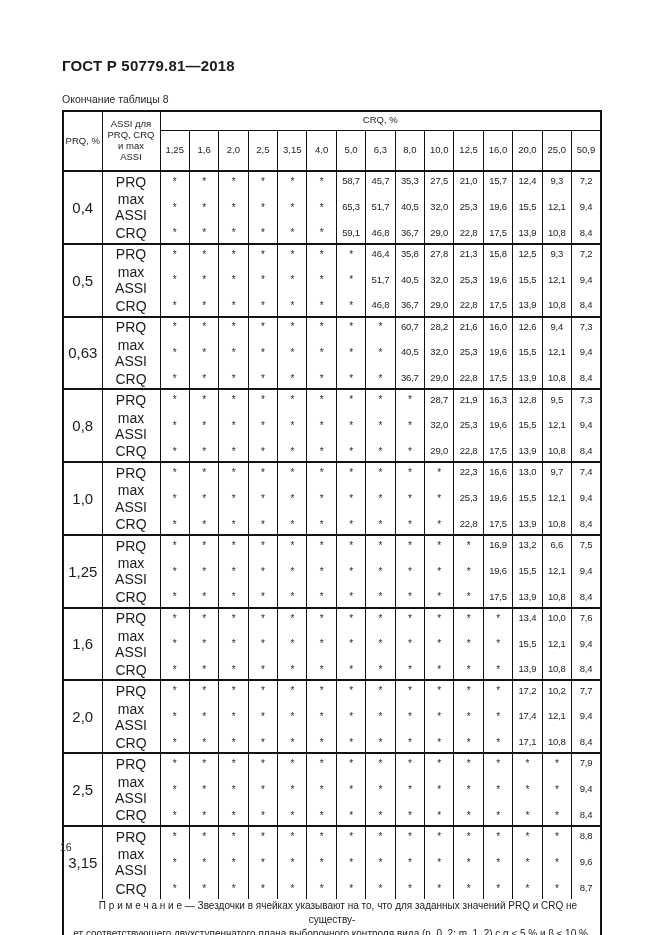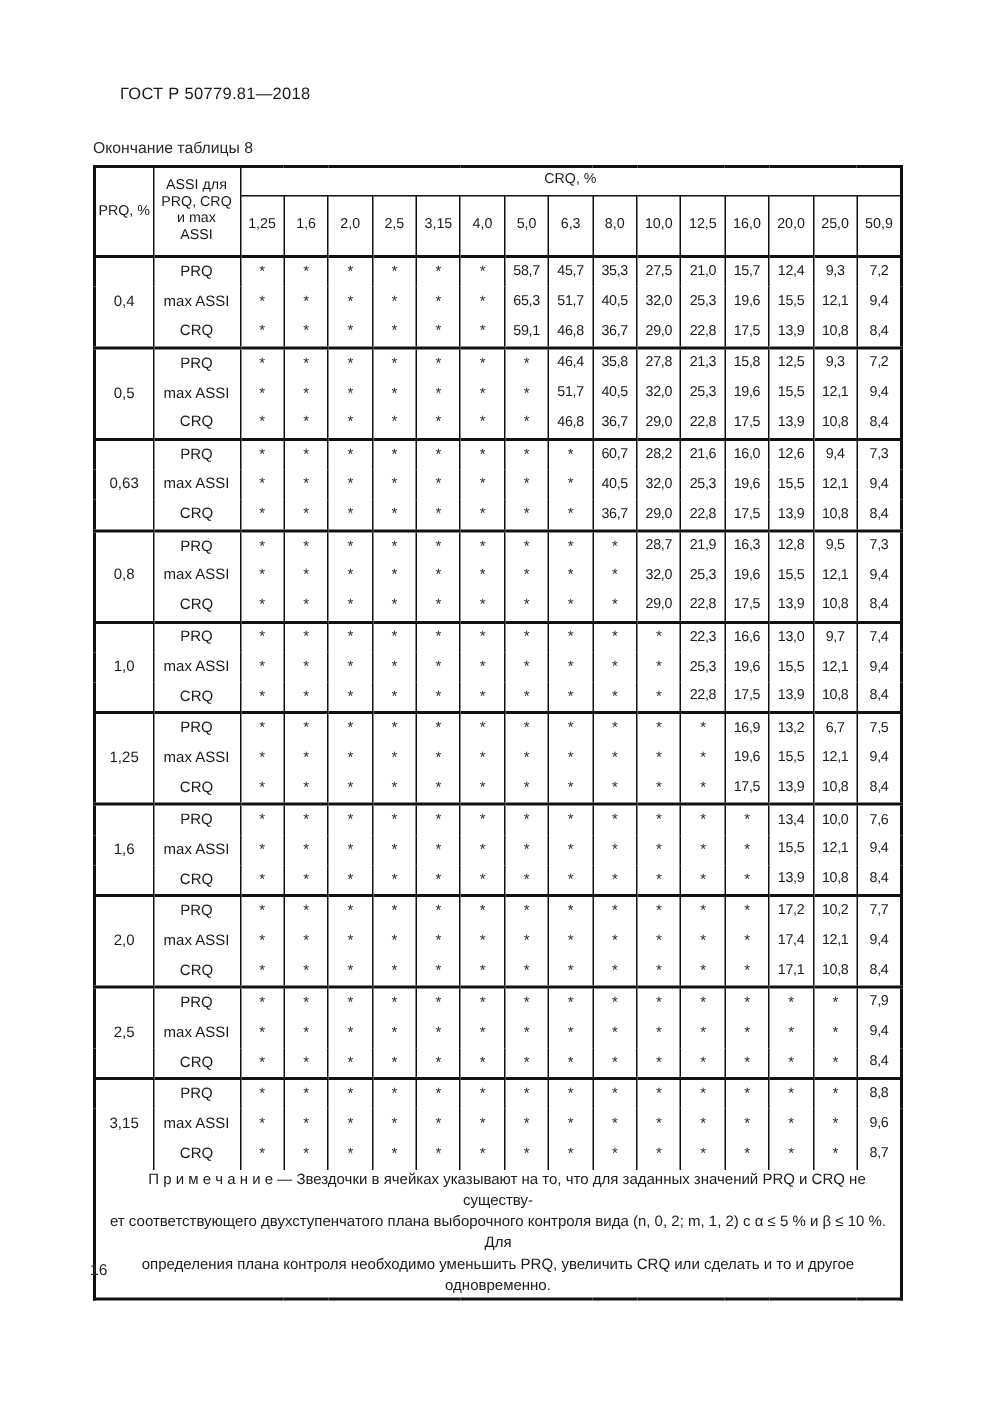--- a/index.html
+++ b/index.html
@@ -11,23 +11,23 @@
     color: #1b1b1b;
   }
   .page {
     position: relative;
     width: 661px; height: 935px;
     background: #fff;
     overflow: hidden;
   }
   .doc-header {
     position: absolute;
-    top: 57px; left: 80px;
-    font-size: 11px;
-    font-weight: normal;
+    top: 57px; left: 62px;
+    font-size: 15px;
+    font-weight: bold;
     letter-spacing: 0.2px;
     color: #1b1b1b;
   }
   .table-caption {
     position: absolute;
     top: 93px; left: 62px;
     font-size: 10.5px;
     color: #2a2a2a;
   }
   table.gost {
@@ -56,22 +56,22 @@
     line-height: 1.15;
   }
   tr.hrow1 th { height: 19px; }
   th.crq-group { border-bottom: 1px solid #111; }
   tr.hrow2 th { height: 41px; border-top: 1px solid #111; }
   th.prq-head, th.assi-head { border-top: none; }
   th.assi-head { white-space: pre-line; }
 
   tr.data-row td { height: 20.3px; }
   tr.group-start td { border-top: 2px solid #111; }
-  td.prq-cell { font-size: 10px; }
-  td.label-cell { font-size: 10px; }
+  td.prq-cell { font-size: 15px; }
+  td.label-cell { font-size: 14px; }
   td.val-cell { font-size: 9.5px; letter-spacing: -0.2px; }
   td.star { font-size: 10px; color: #2a2a2a; }
 
   td.note-cell {
     border-top: 2px solid #111;
     text-align: left;
     padding: 3px 5px 4px 5px;
     height: 46px;
     vertical-align: top;
   }
@@ -431,21 +431,21 @@
           <td class="val-cell star">*</td>
           <td class="val-cell star">*</td>
           <td class="val-cell star">*</td>
           <td class="val-cell star">*</td>
           <td class="val-cell star">*</td>
           <td class="val-cell star">*</td>
           <td class="val-cell star">*</td>
           <td class="val-cell star">*</td>
           <td class="val-cell">16,9</td>
           <td class="val-cell">13,2</td>
-          <td class="val-cell">6,7</td>
+          <td class="val-cell">6,6</td>
           <td class="val-cell">7,5</td>
         </tr>
         <tr class="data-row">
           <td class="label-cell">max ASSI</td>
           <td class="val-cell star">*</td>
           <td class="val-cell star">*</td>
           <td class="val-cell star">*</td>
           <td class="val-cell star">*</td>
           <td class="val-cell star">*</td>
           <td class="val-cell star">*</td>

